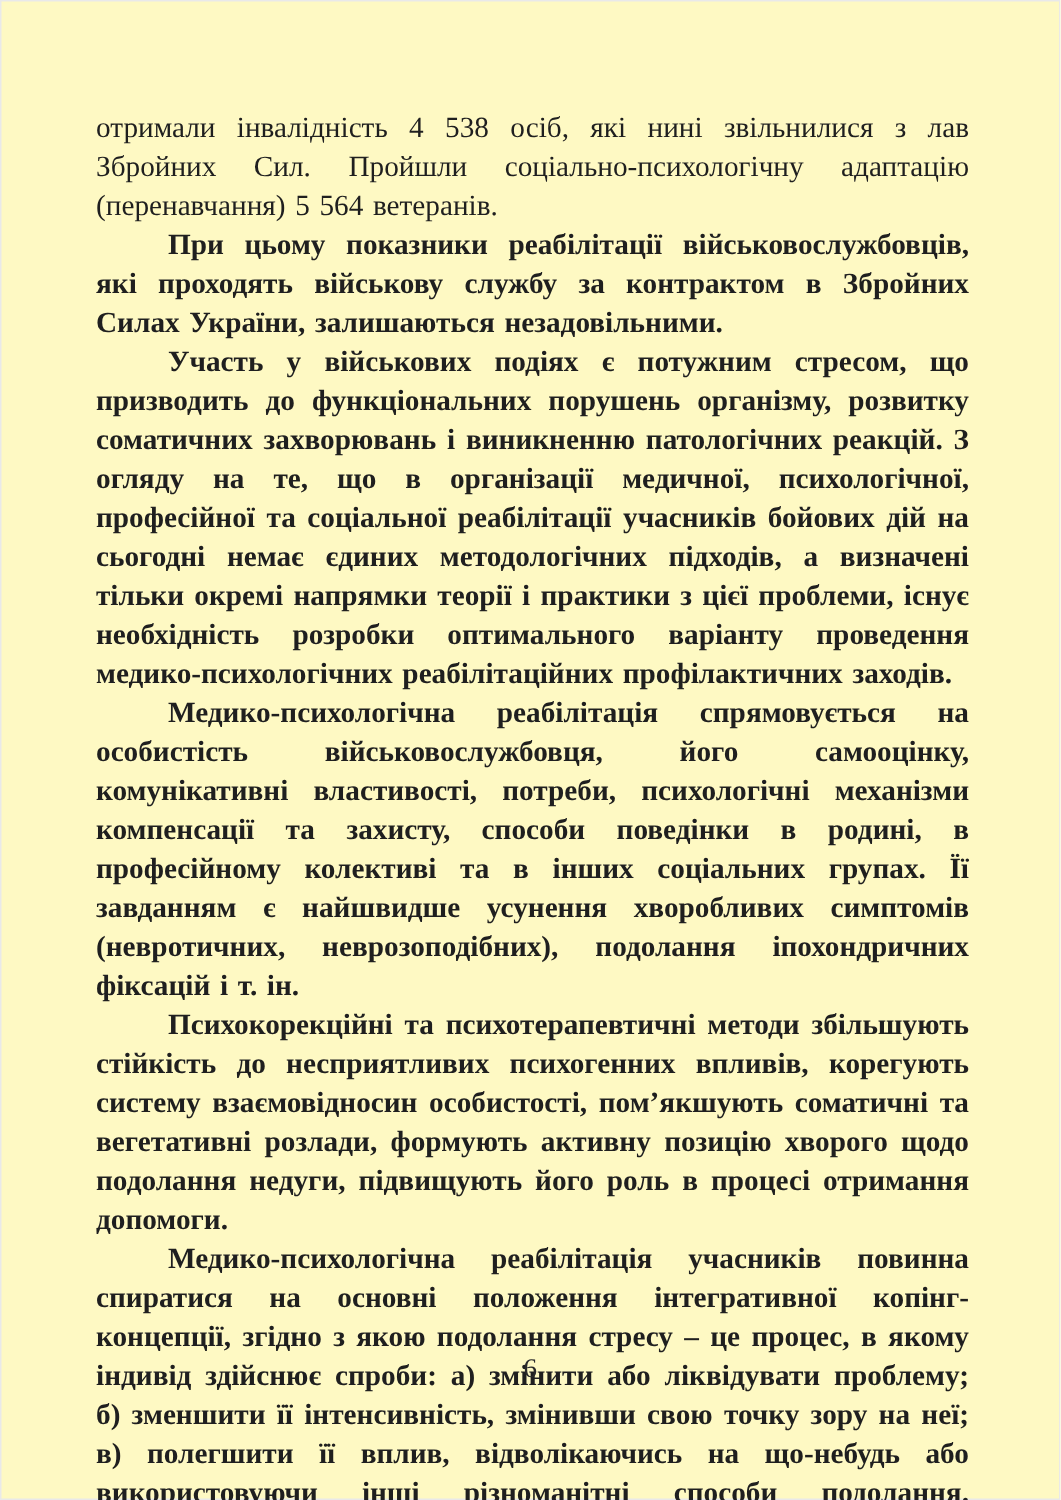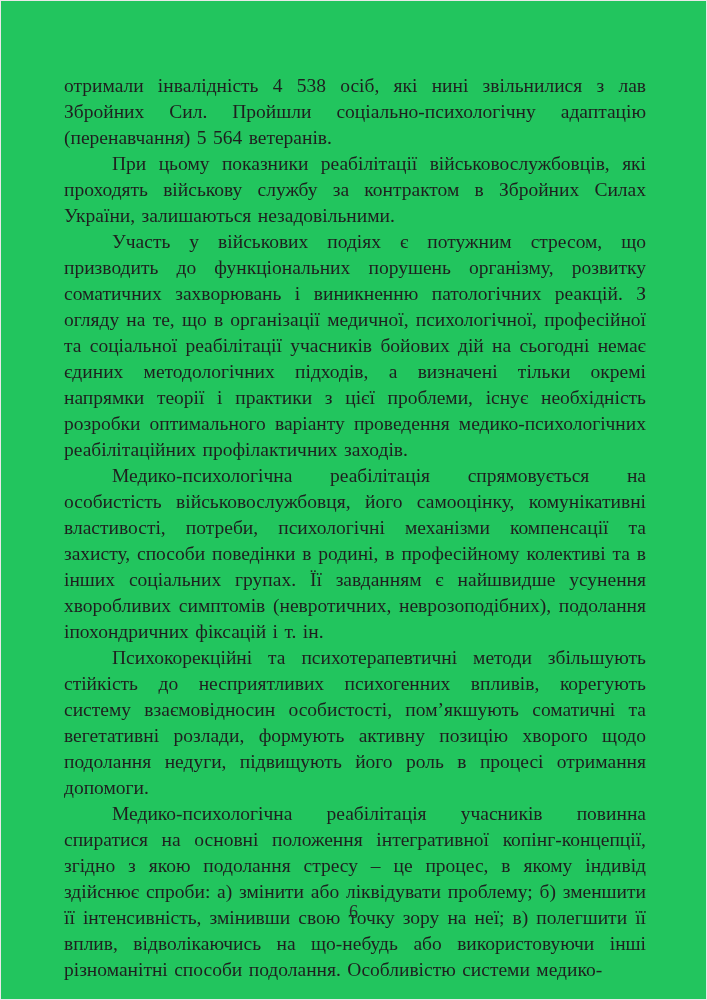--- a/index.html
+++ b/index.html
@@ -7,21 +7,21 @@
     padding: 0;
     width: 707px;
     height: 1000px;
     background: #ffffff;
     overflow: hidden;
   }
   .page {
     position: relative;
     width: 707px;
     height: 1000px;
-    background: #22c55e;
+    background: #fef9c3;
     box-sizing: border-box;
     border: 1px solid #e9e9e9;
     font-family: "Liberation Serif", "DejaVu Serif", serif;
     color: #1f1f1f;
   }
   .text-block {
     position: absolute;
     left: 63px;
     top: 72px;
     width: 582px;
@@ -30,20 +30,21 @@
     text-align: justify;
     text-justify: inter-word;
   }
   .para {
     margin: 0;
     padding: 0;
     word-spacing: 0.08em;
   }
   .para.indent {
     text-indent: 48px;
+    font-weight: bold;
   }
   .page-number {
     position: absolute;
     left: 0;
     right: 0;
     top: 901px;
     text-align: center;
     font-size: 18px;
     color: #2a2a2a;
   }

